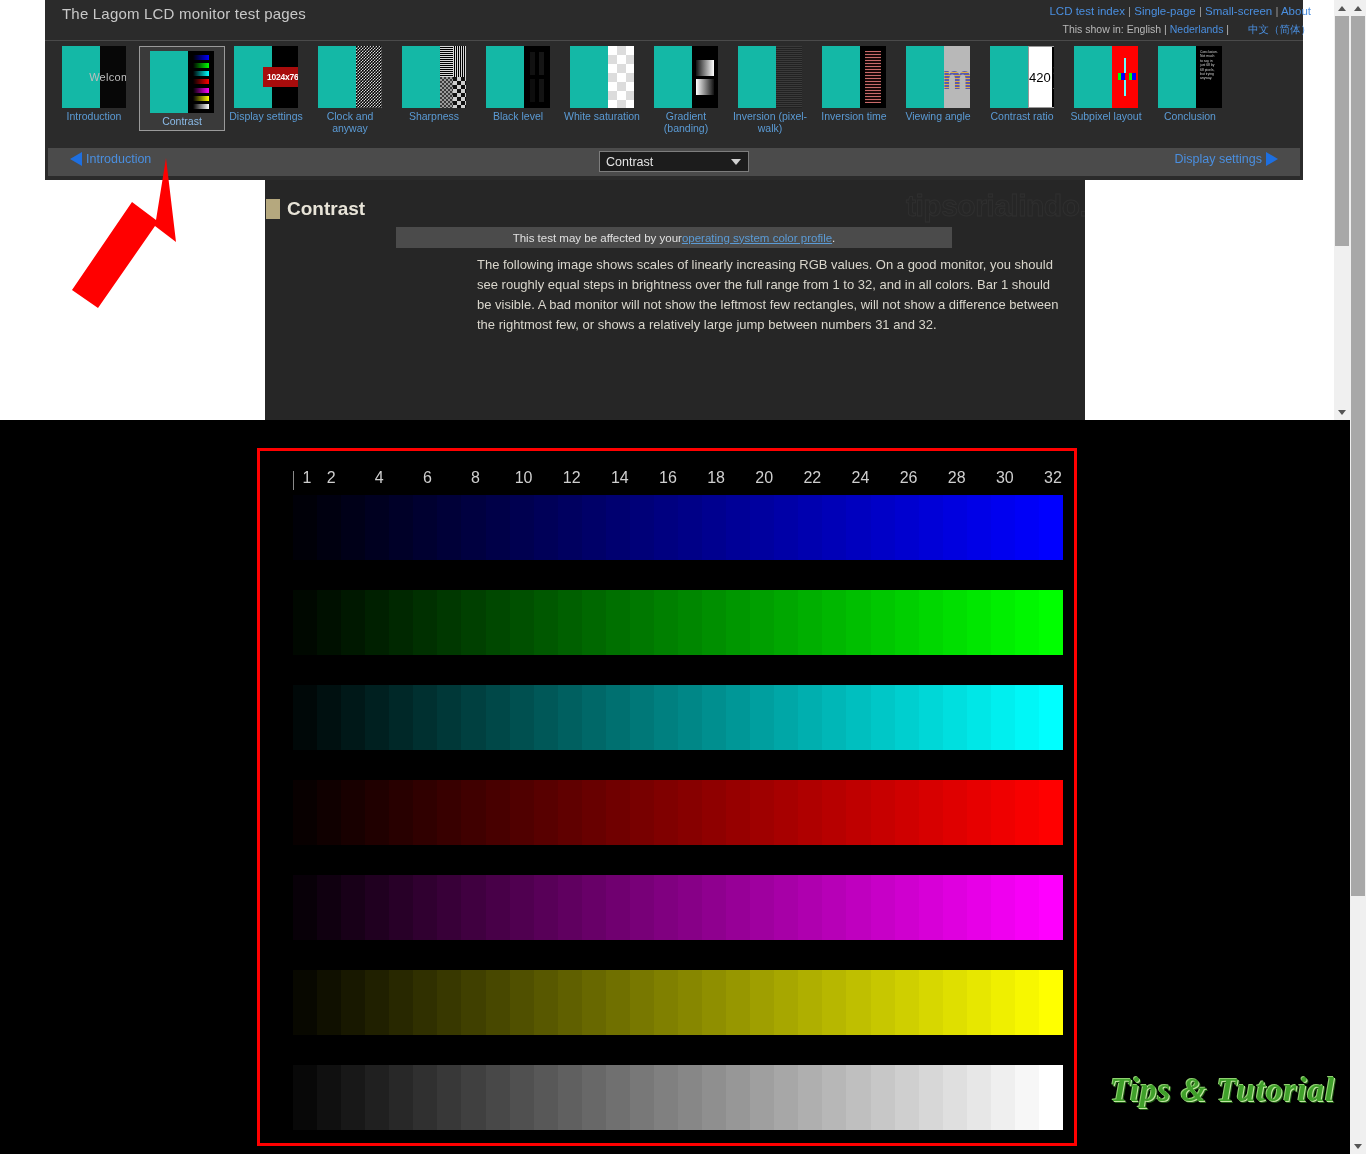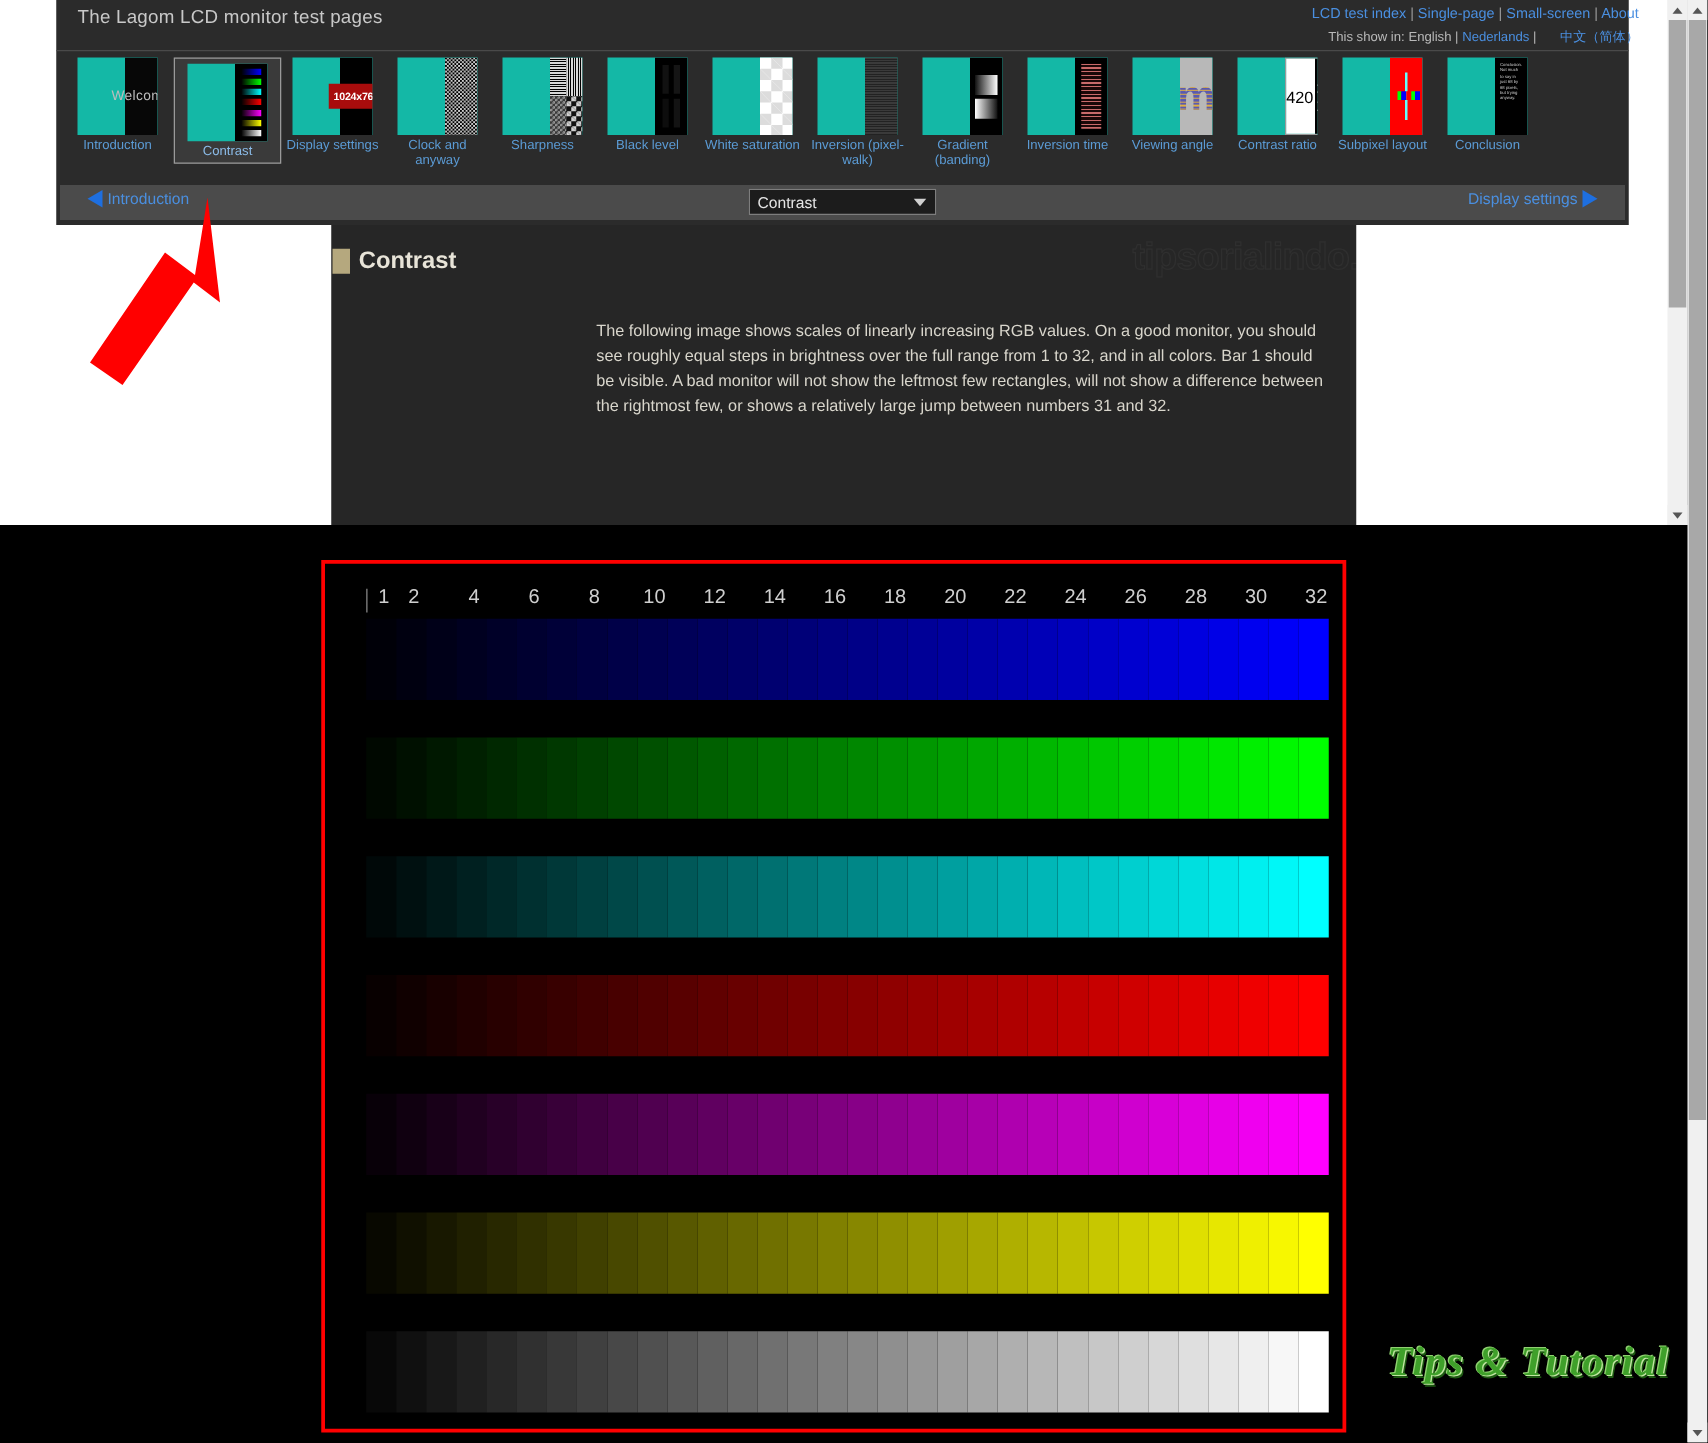--- a/index.html
+++ b/index.html
@@ -342,33 +342,33 @@
 
     <div class="thumb">
       <div class="box">
         <div class="tn-white"></div>
       </div>
       <div class="cap">White saturation</div>
     </div>
 
     <div class="thumb">
       <div class="box">
-        <div class="tn-inv"></div>
-      </div>
-      <div class="cap">Inversion (pixel-walk)</div>
-    </div>
-
-    <div class="thumb">
-      <div class="box">
         <div class="tn-grad">
           <i style="background:linear-gradient(to right,#111,#fff)"></i>
           <i style="background:linear-gradient(to right,#fff,#111)"></i>
         </div>
       </div>
       <div class="cap">Gradient (banding)</div>
+    </div>
+
+    <div class="thumb">
+      <div class="box">
+        <div class="tn-inv"></div>
+      </div>
+      <div class="cap">Inversion (pixel-walk)</div>
     </div>
 
     <div class="thumb">
       <div class="box">
         <div class="tn-resp">
             <div class="in"></div>
           </div>
       </div>
       <div class="cap">Inversion time</div>
     </div>
@@ -445,20 +445,25 @@
       <span>Display settings</span>
       <div class="tri-right"></div>
     </div>
   </div>
 
   <div class="h1row">
     <div class="swatch"></div>
     <div class="t">Contrast</div>
   </div>
 
+  <div class="notice">
+    <span>This test may be affected by your </span>
+      <a>operating system color profile</a>
+      <span>.</span>
+  </div>
 
   <div class="para">The following image shows scales of linearly increasing RGB values. On a good monitor, you should see roughly equal steps in brightness over the full range from 1 to 32, and in all colors. Bar 1 should be visible. A bad monitor will not show the leftmost few rectangles, will not show a difference between the rightmost few, or shows a relatively large jump between numbers 31 and 32.</div>
 
   <div class="wm-url">tipsorialindo.blogspot.com</div>
 
   <div class="pattern">
     <div class="scale" id="scale">
       <div class="bar0"></div>
     <div class="tick" style="left: 14.0312px;">1</div>
         <div class="tick" style="left: 38.0938px;">2</div>

